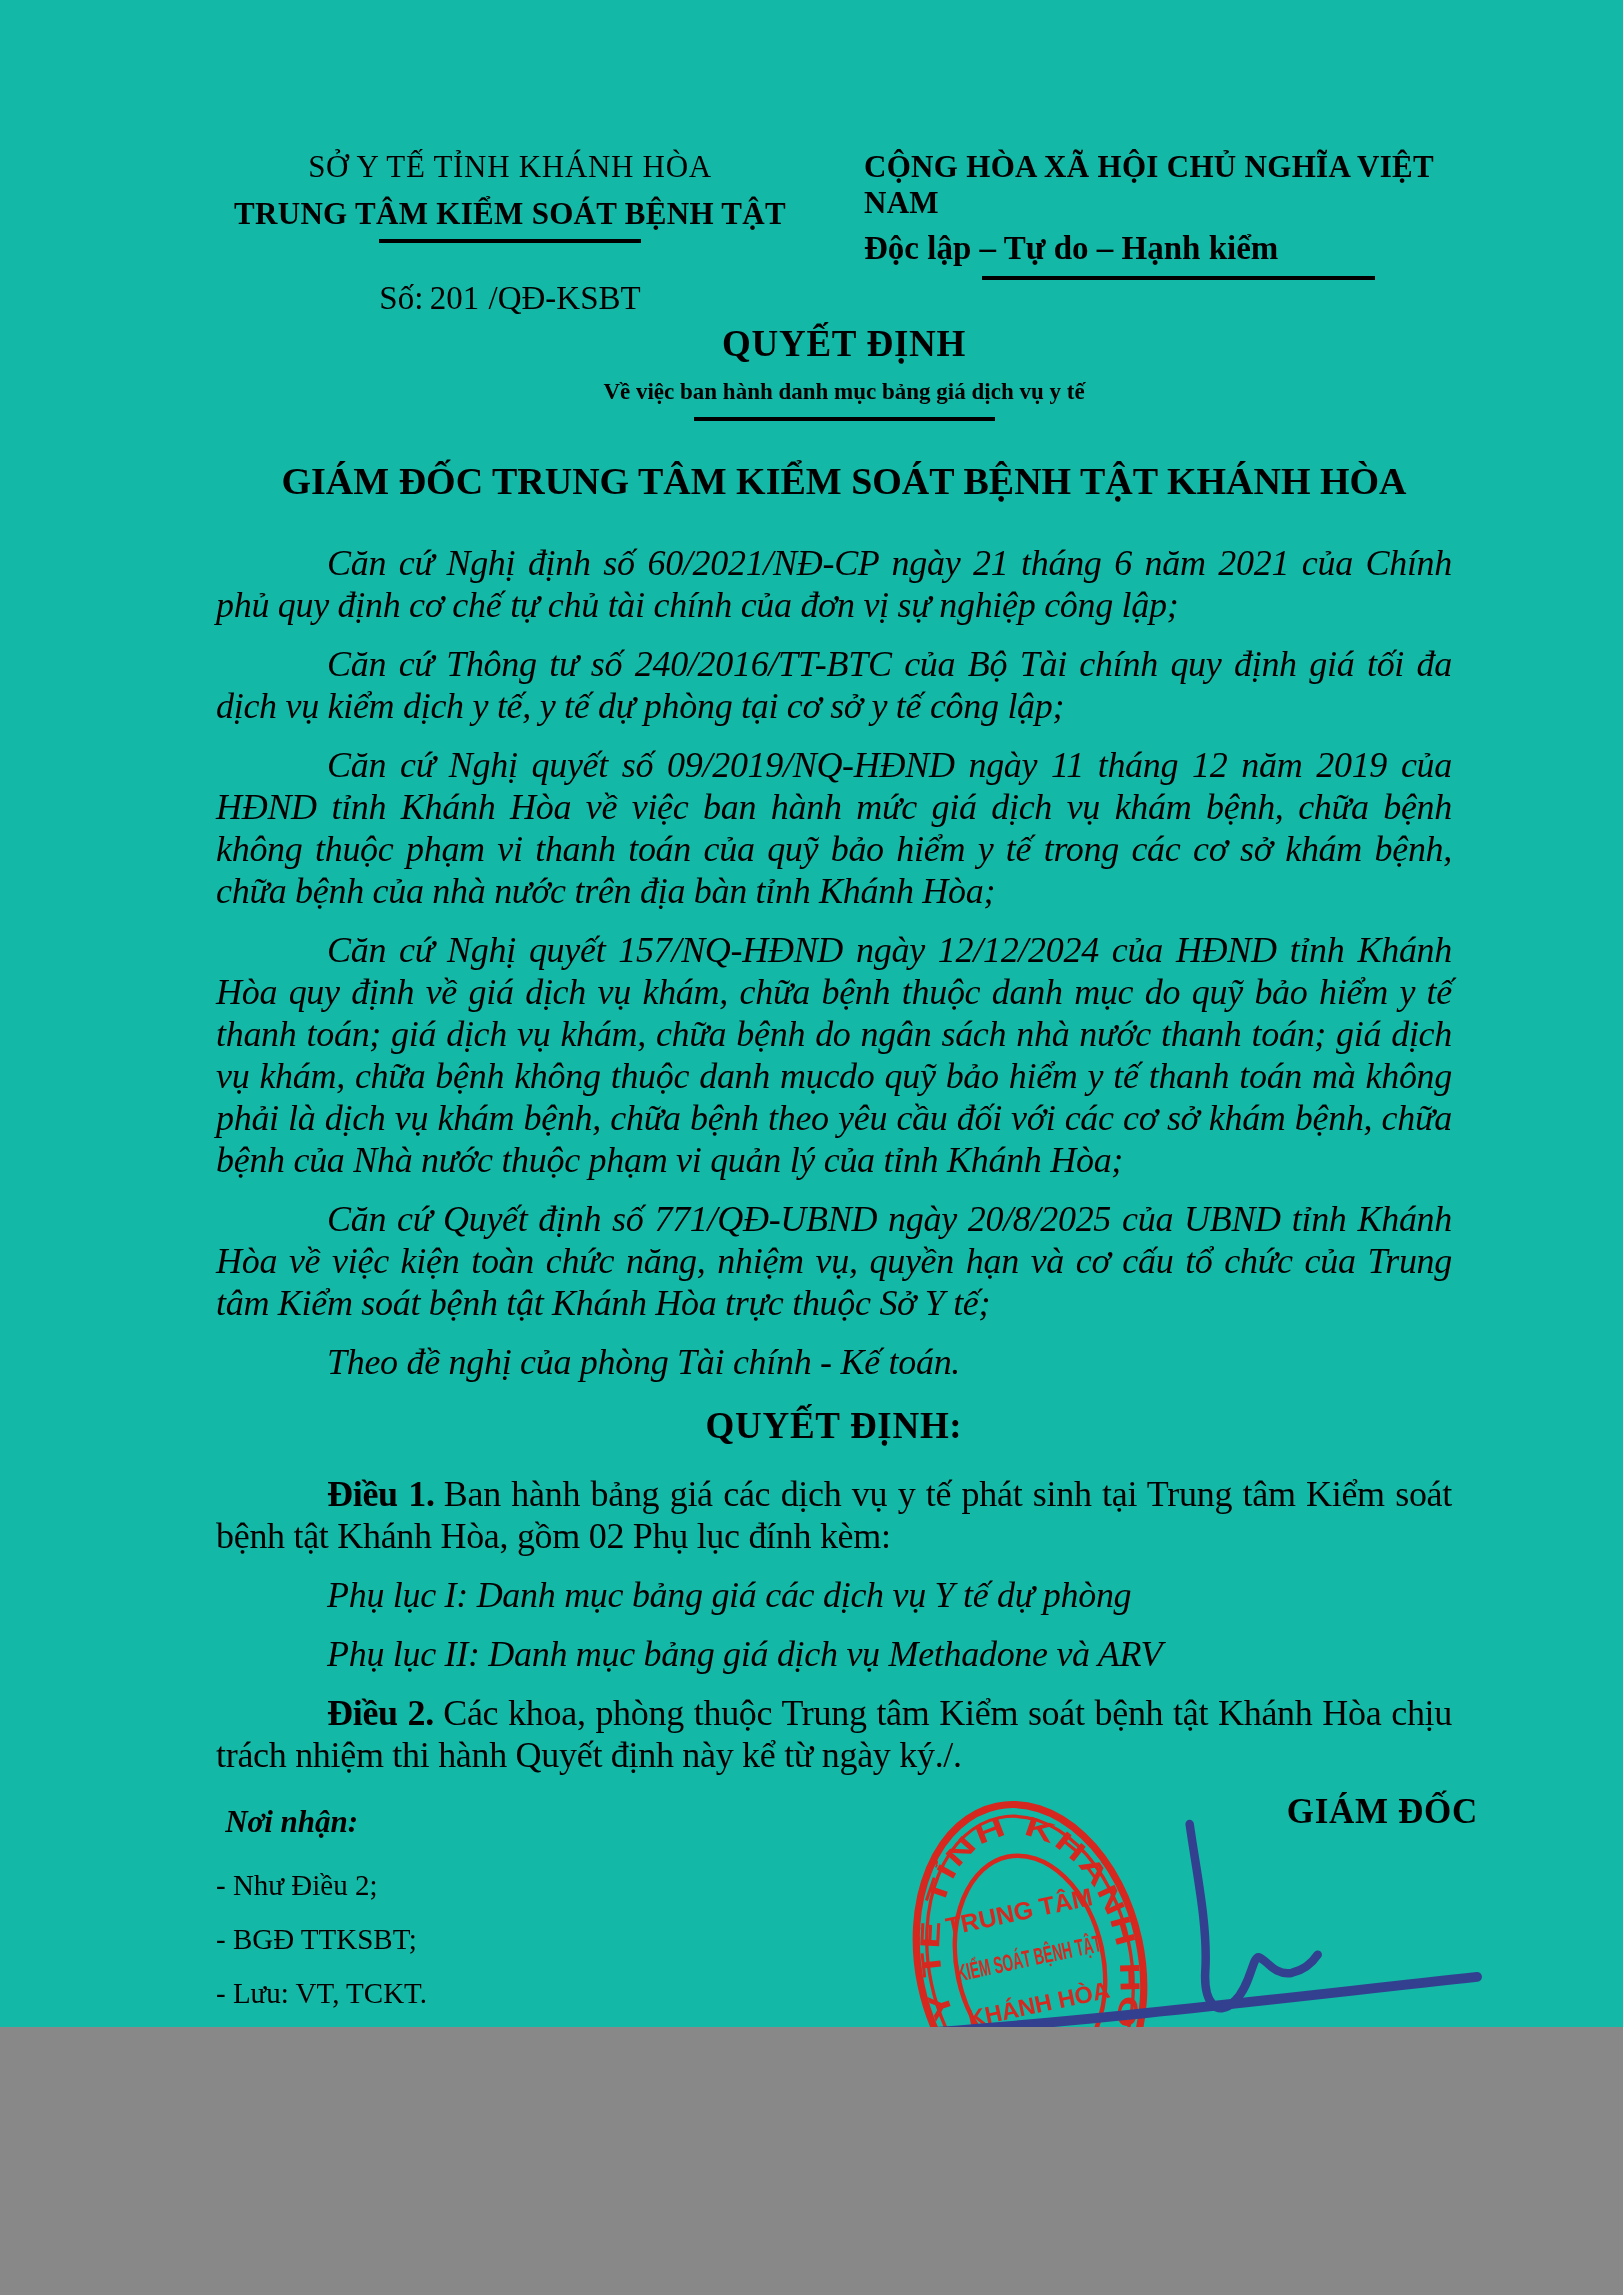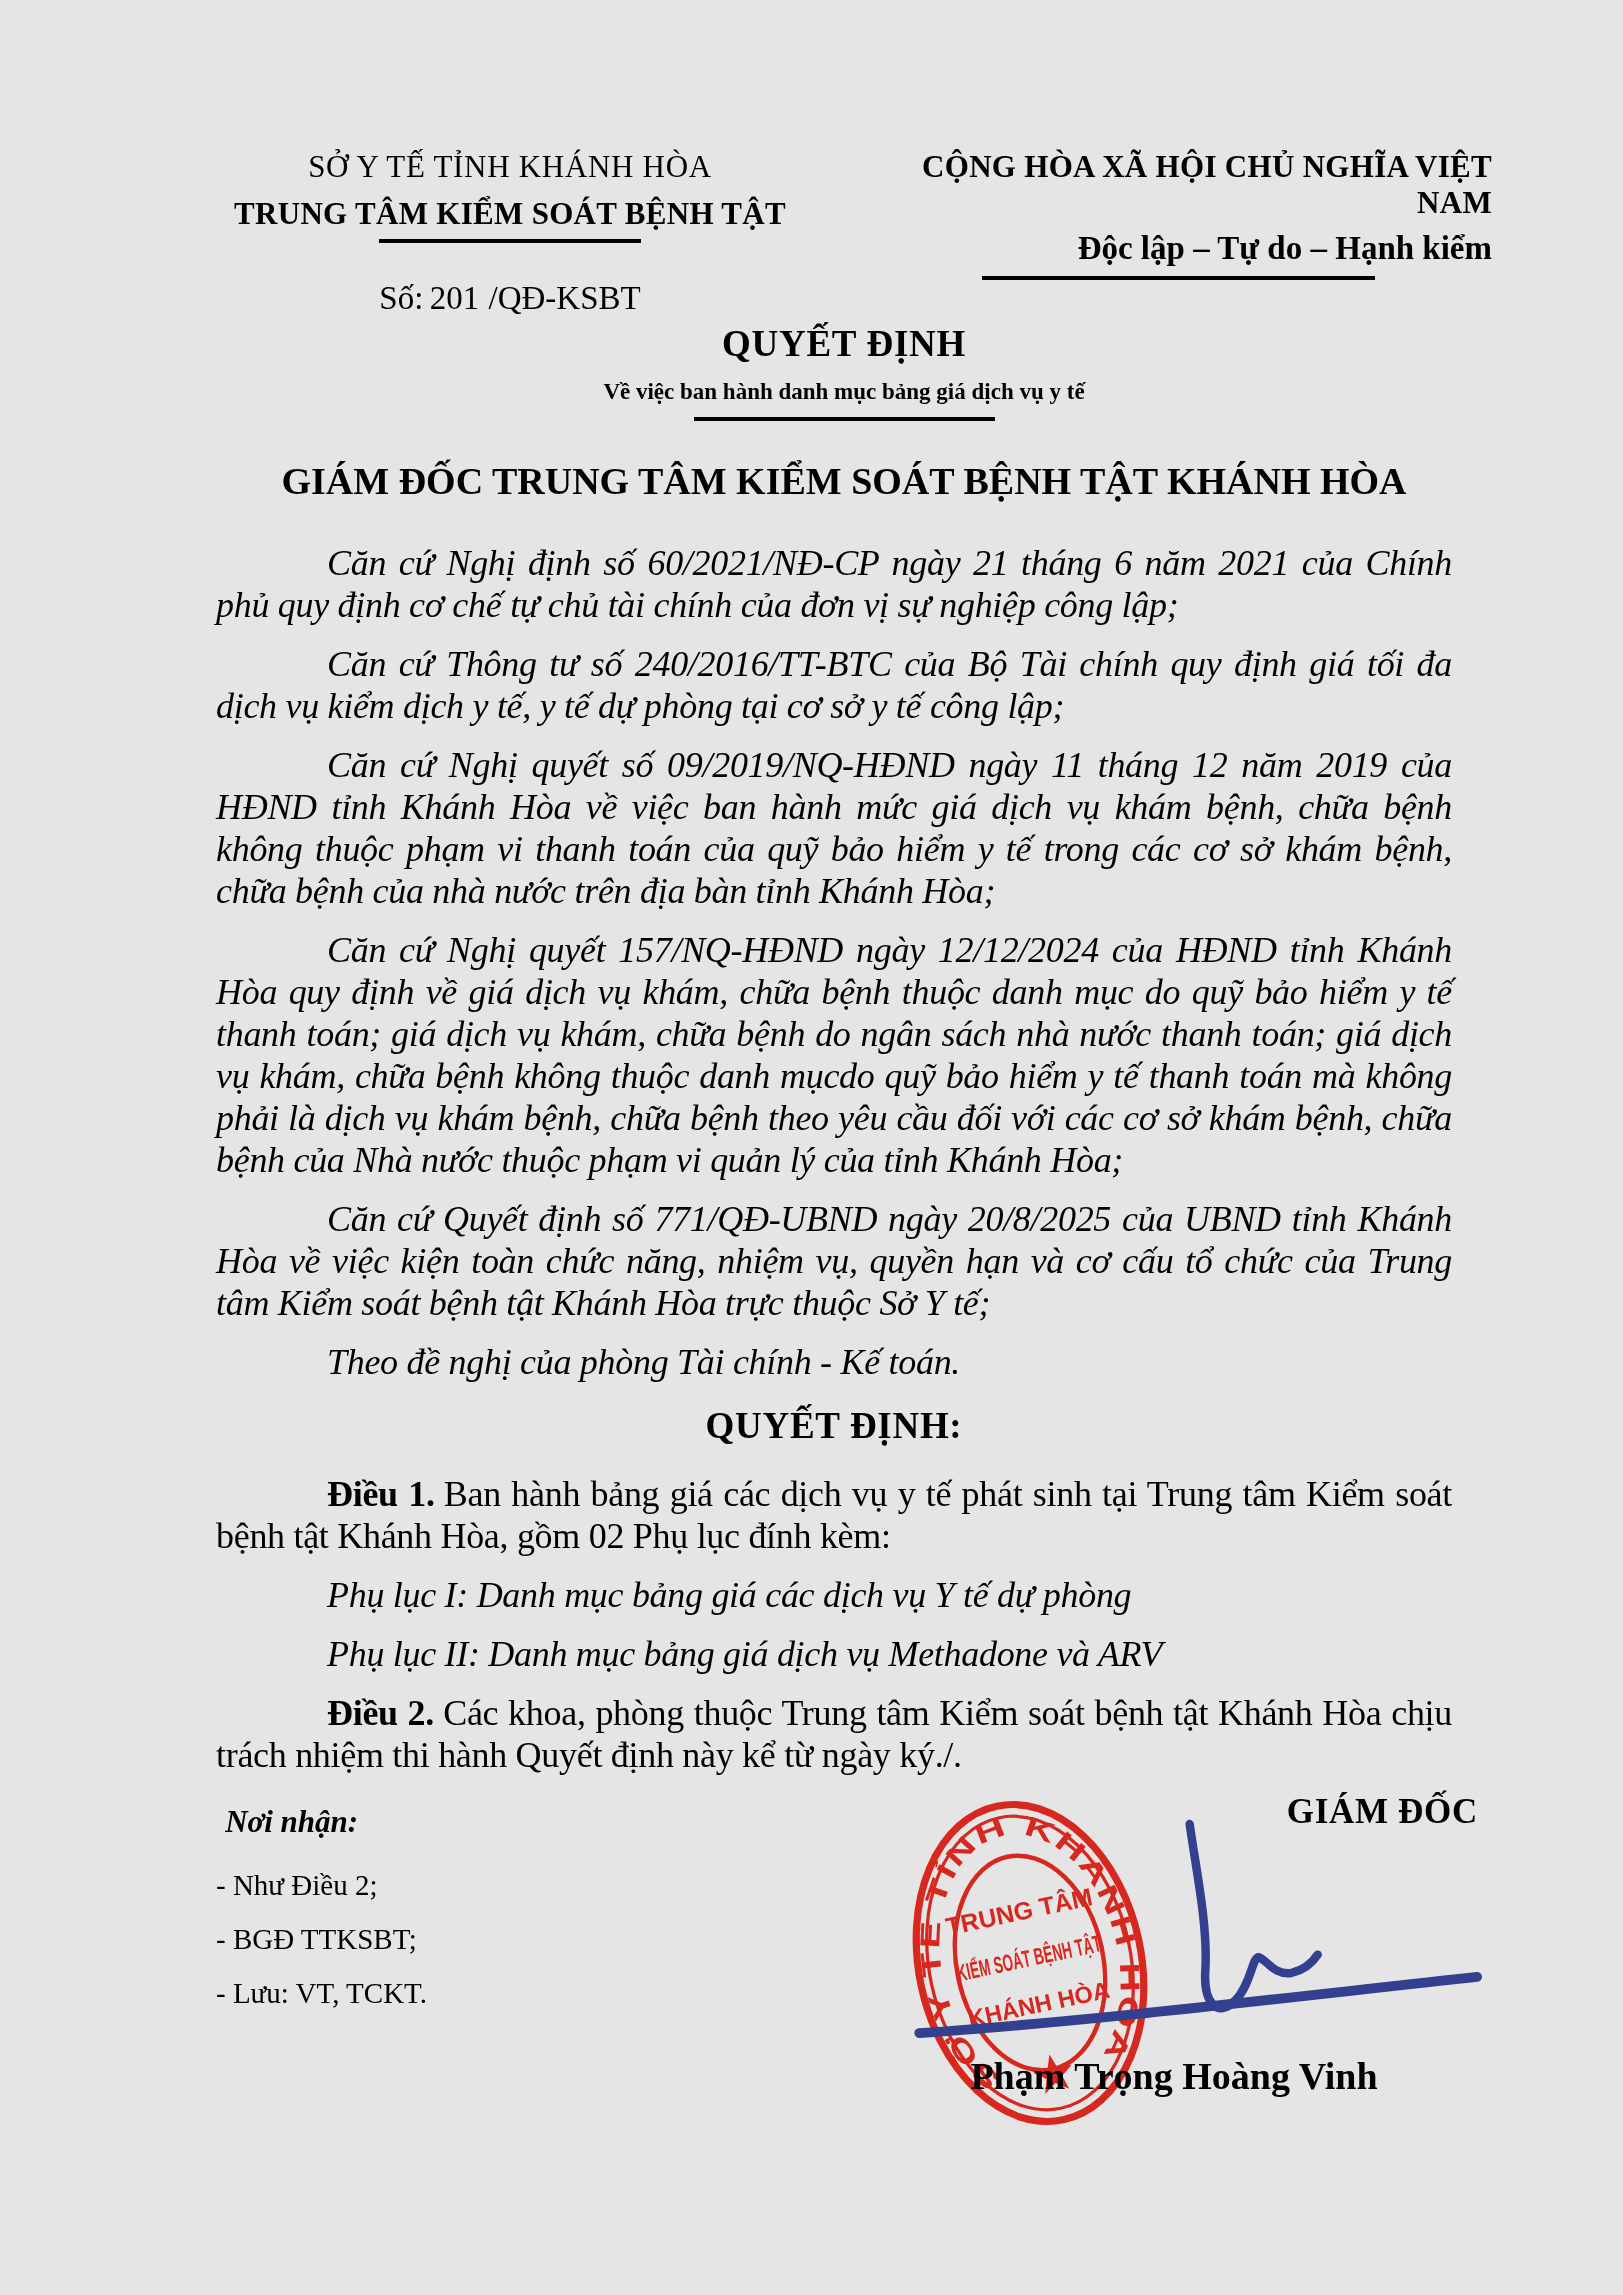--- a/index.html
+++ b/index.html
@@ -1,27 +1,27 @@
 <!DOCTYPE html>
 <html style="font-size:10.5px"><head>
 <meta charset="utf-8">
 <style>
   html,body{margin:0;padding:0;background:#888;}
   .page{
-    position:relative;width:1624px;height:2295px;background:#e5e5e5;
+    position:relative;width:1624px;height:2027px;background:#14b8a6;
     font-family:"Liberation Serif",serif;color:#000;overflow:hidden;
   }
   
   .header-left{position:absolute;left:209px;top:149px;width:602px;text-align:center;}
   .org-parent{font-size:31px;letter-spacing:0.7px;}
   .org-name{font-size:31px;font-weight:bold;margin-top:10.5px;letter-spacing:0.3px;}
   .rule-left{width:262px;height:3.3px;background:#000;margin:7.9px auto 0;}
   .doc-number{position:absolute;left:209px;top:280px;width:602px;text-align:center;font-size:33px;}
   .doc-number .filled{padding:0 9.2px 0 6.5px;}
-  .header-right{position:absolute;left:864px;top:149px;width:628px;text-align:right;}
+  .header-right{position:absolute;left:864px;top:149px;width:628px;text-align:left;}
   .nation{font-size:31px;font-weight:bold;letter-spacing:0.3px;}
   .motto{font-size:33px;font-weight:bold;margin-top:9.2px;}
   .rule-right{width:393px;height:3.3px;background:#000;margin:9.2px auto 0;}
   .date-line{position:absolute;left:864px;top:281px;width:628px;text-align:center;font-size:33px;font-style:italic;}
   .date-line .filled{font-size:38px;padding:0 3.9px;}
   
   .title-block{position:absolute;left:229px;top:322px;width:1230px;text-align:center;}
   .title-main{font-size:37px;font-weight:bold;letter-spacing:0.7px;}
   .title-sub{font-size:23px;font-weight:bold;margin-top:14.4px;}
   .rule-title{width:301px;height:3.9px;background:#000;margin:11.8px auto 0;}

